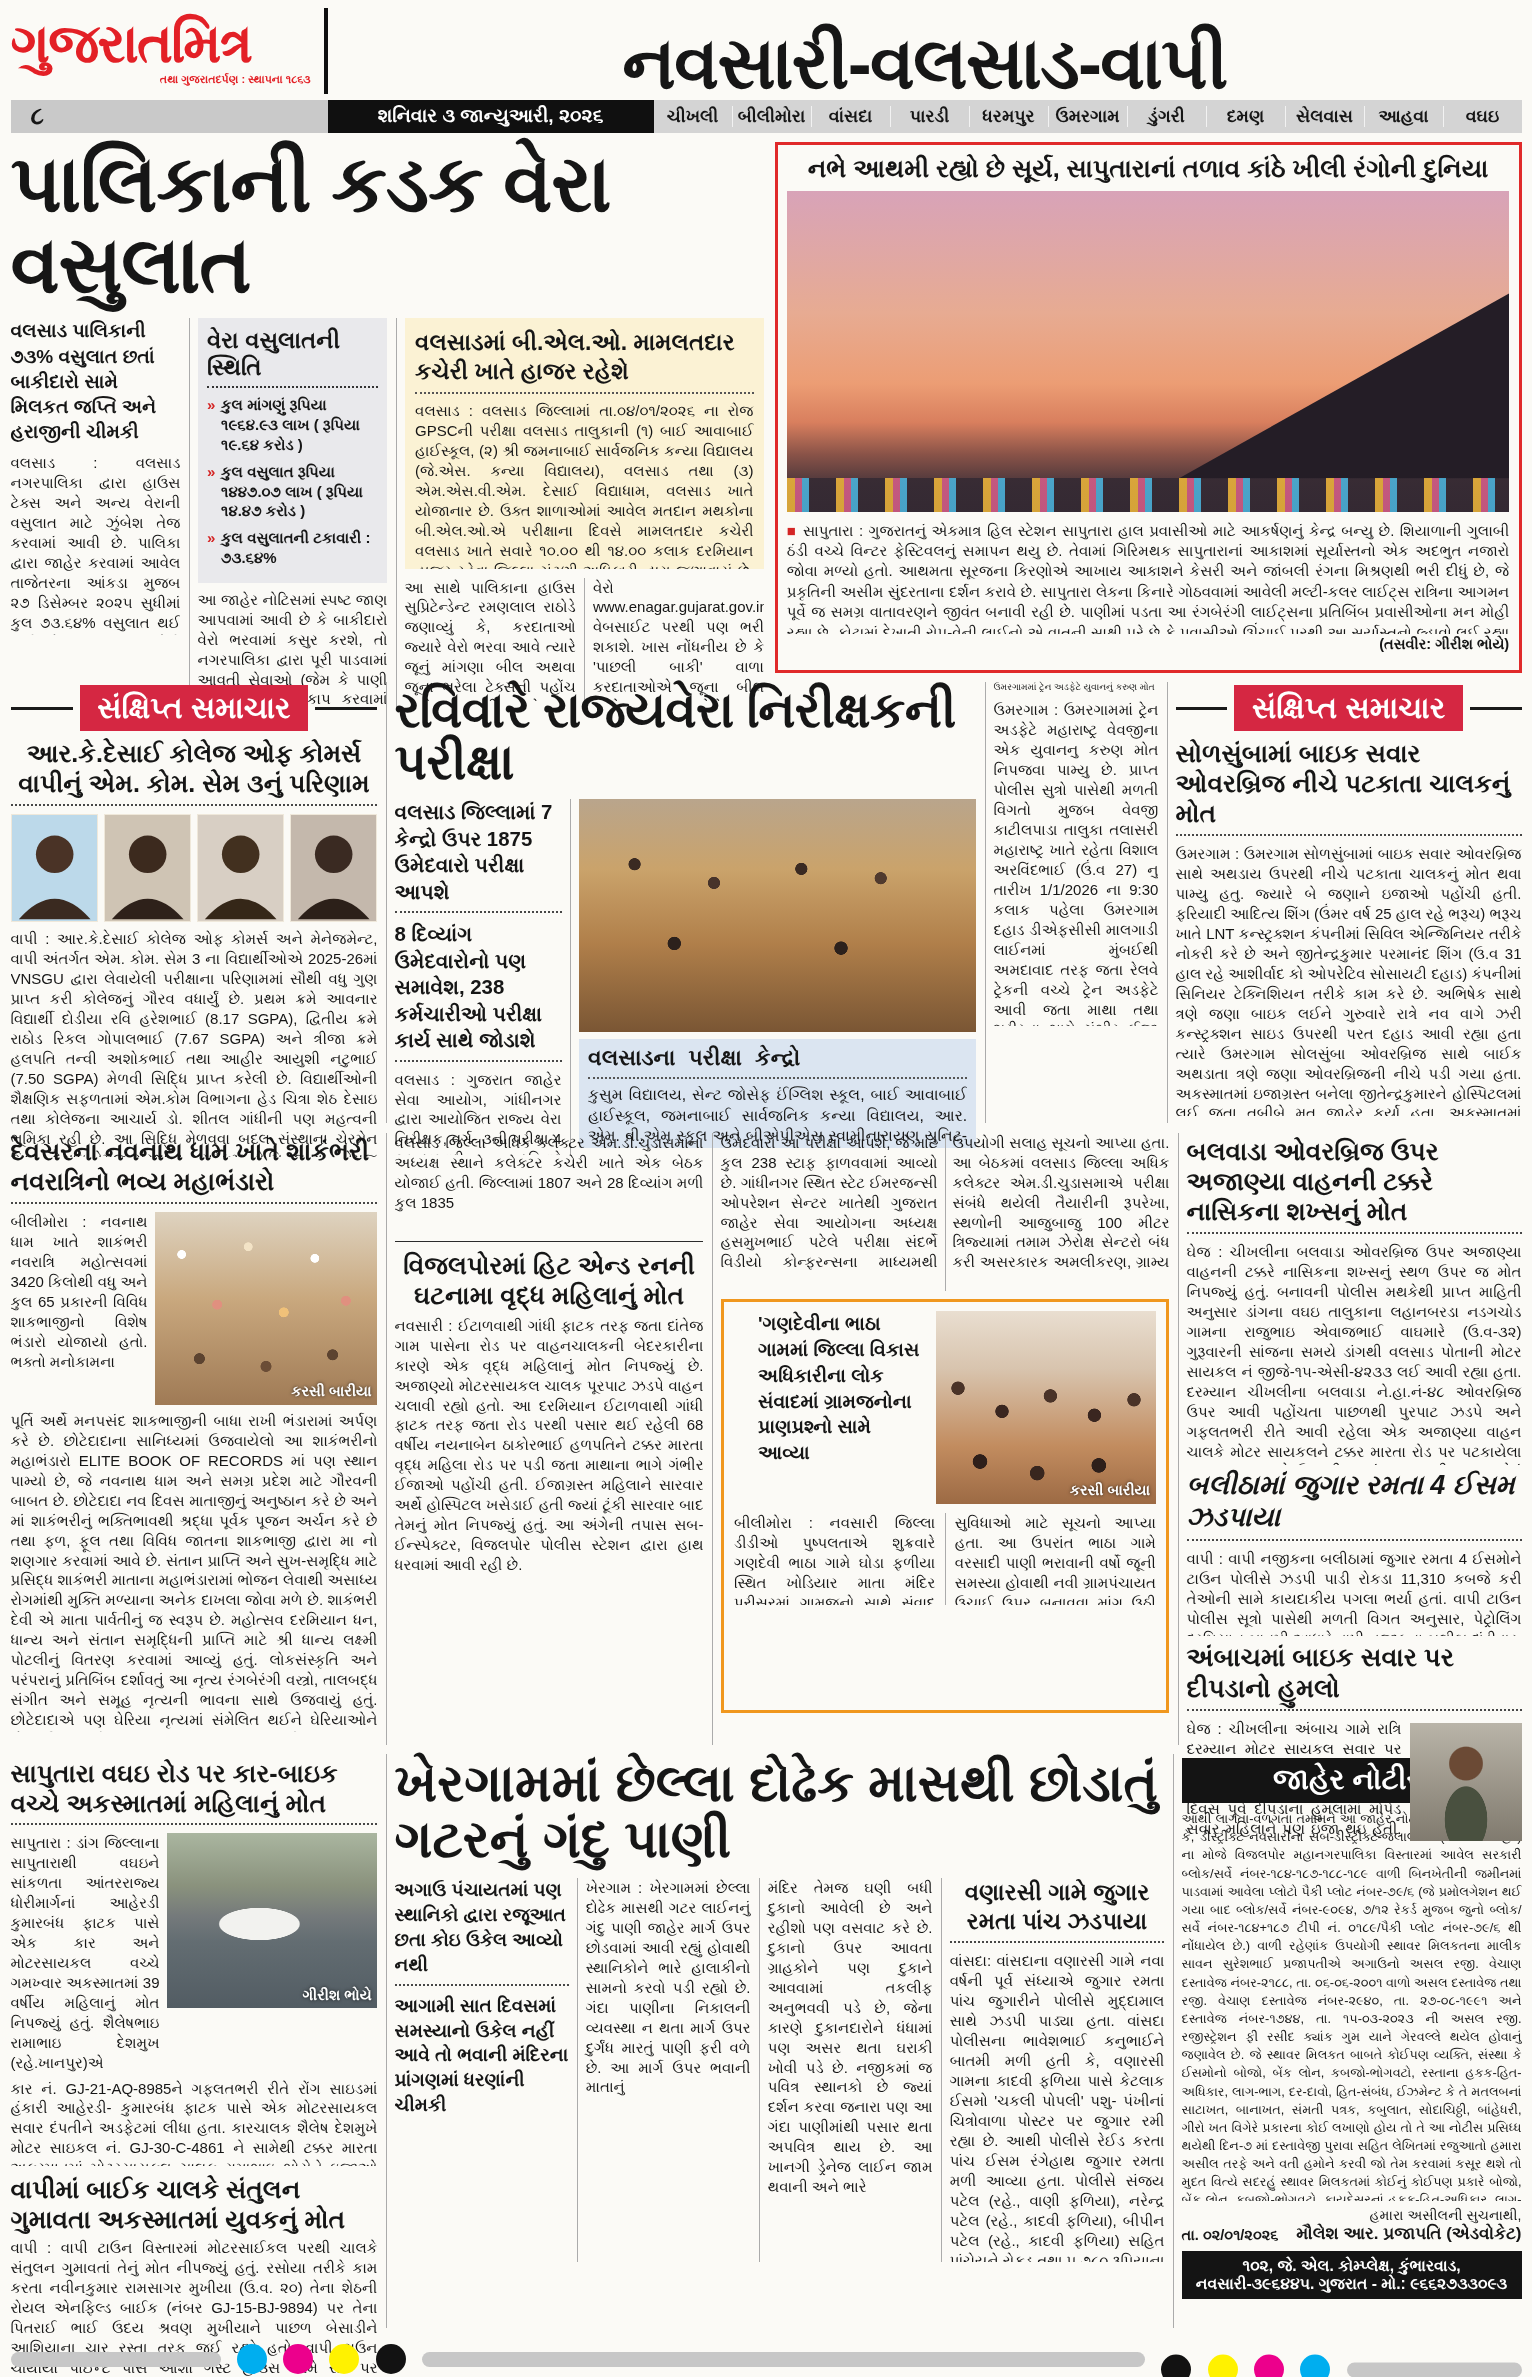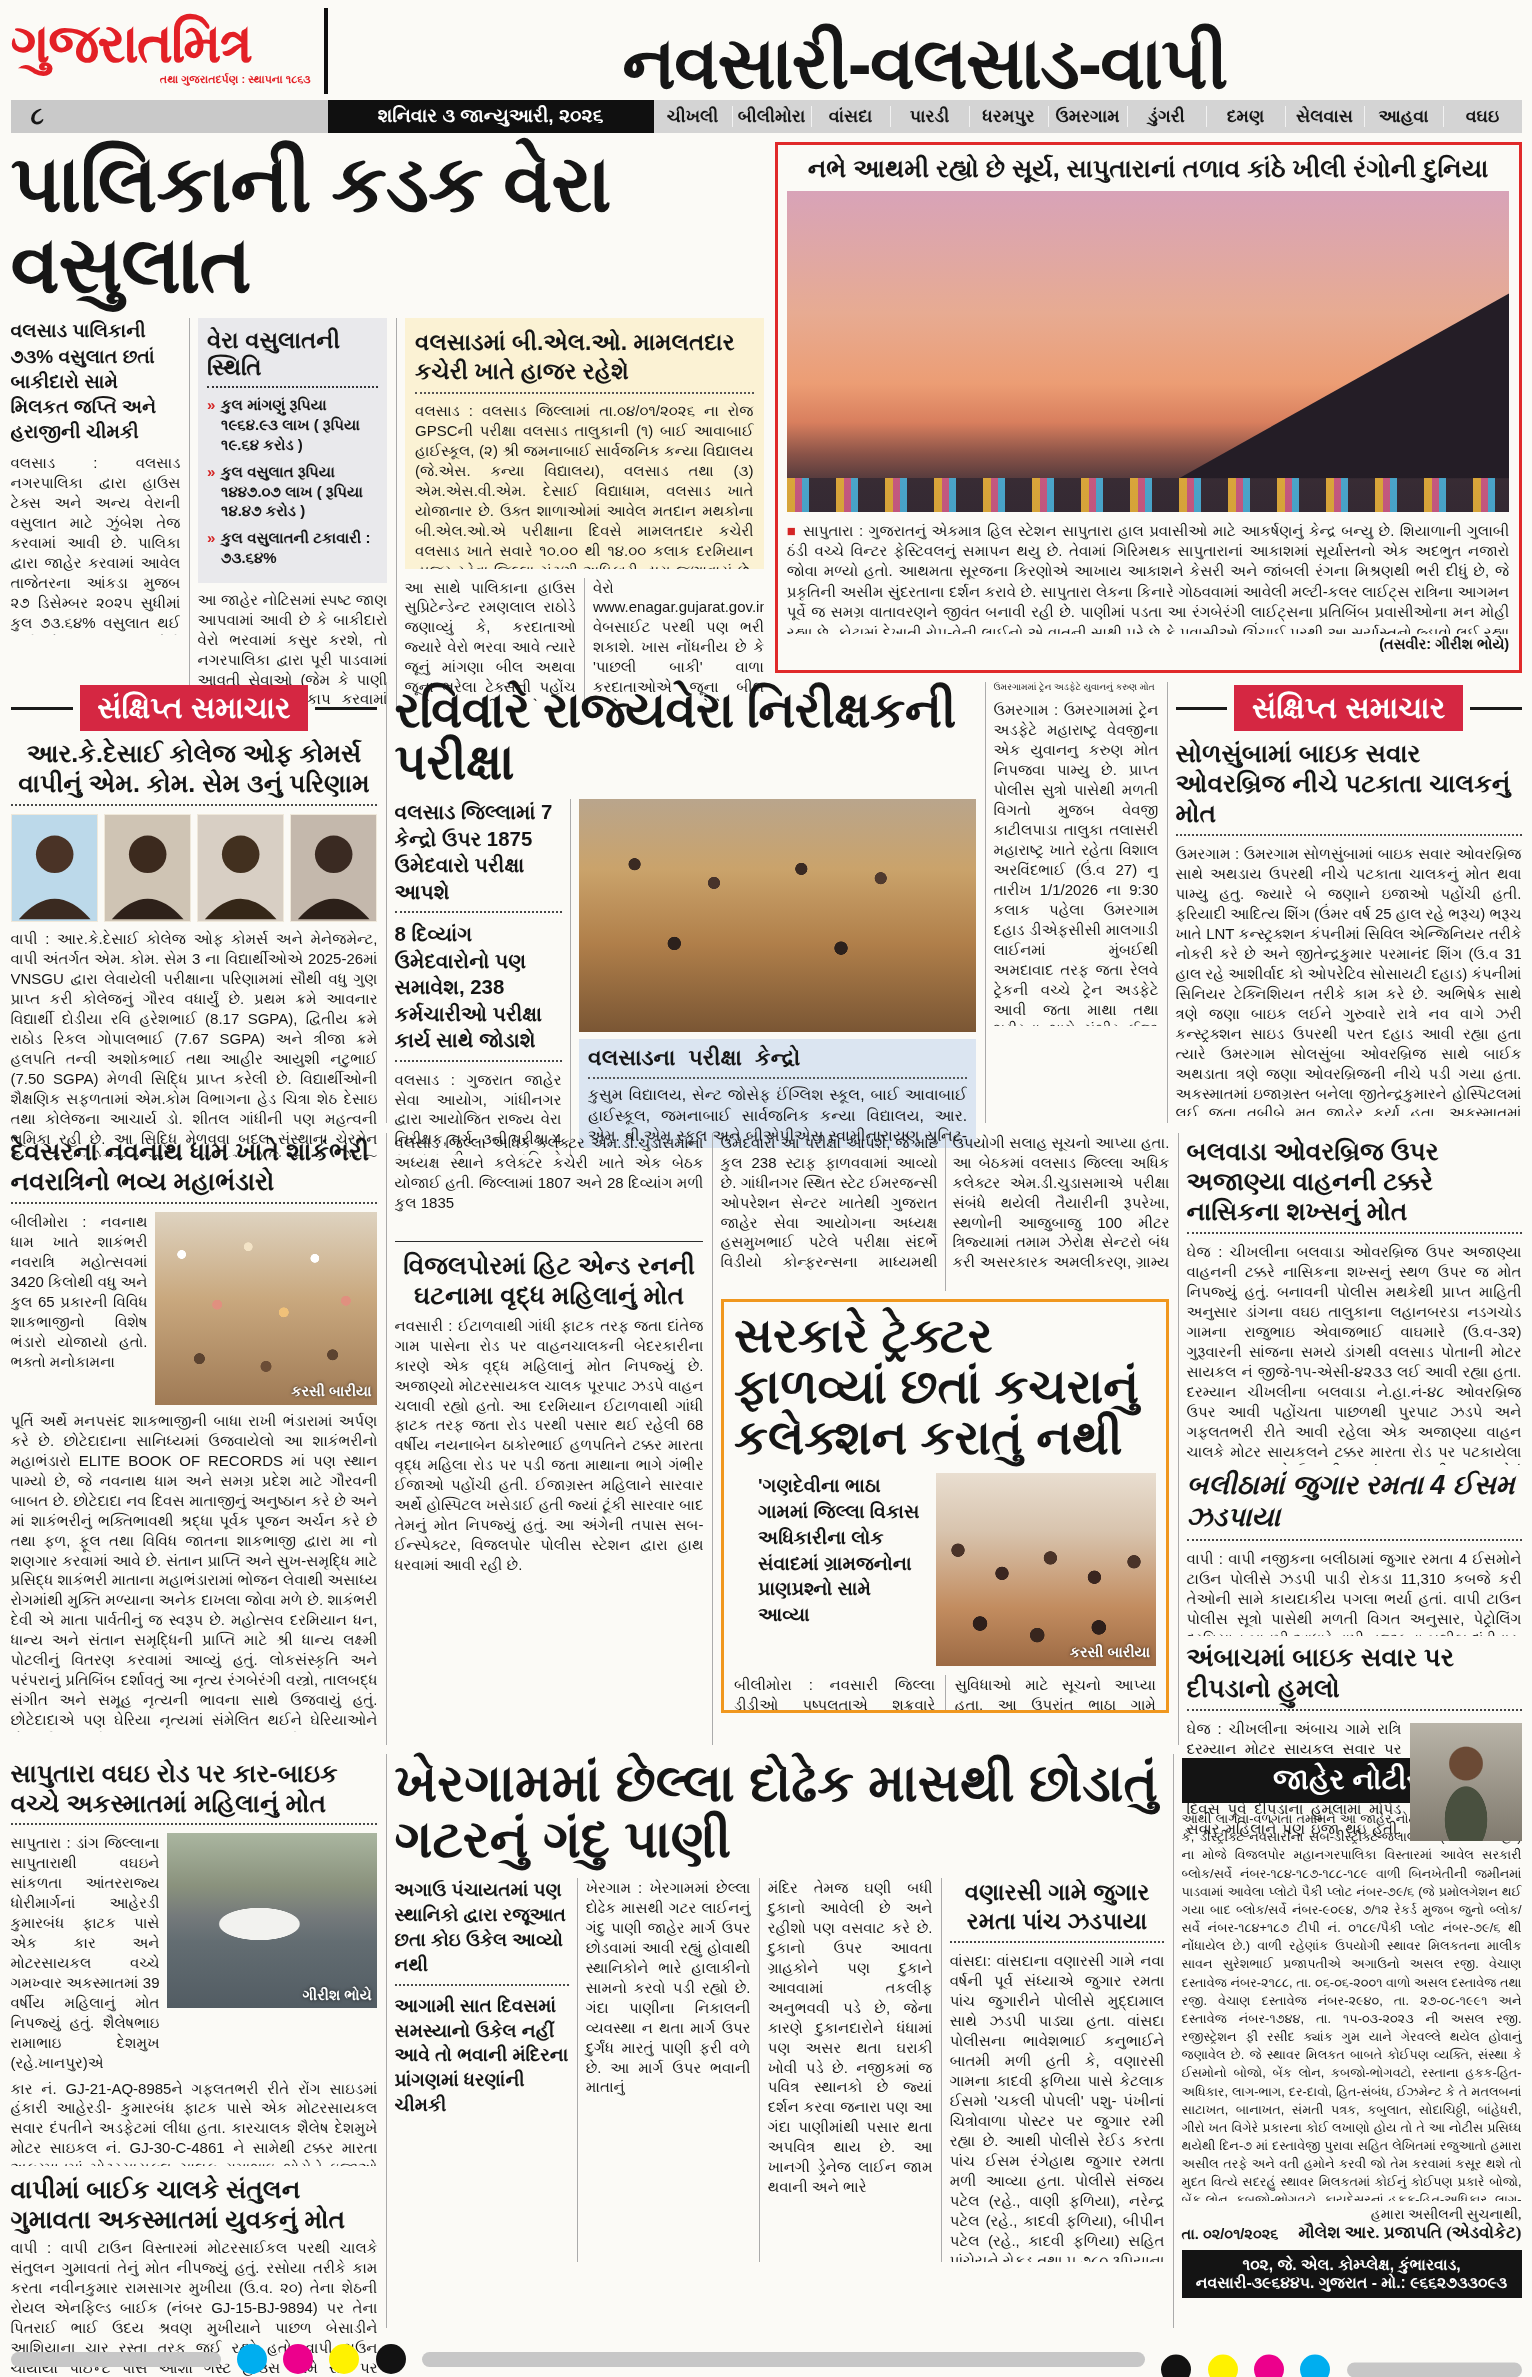--- a/index.html
+++ b/index.html
@@ -160,21 +160,21 @@
   .khergam-row .kc + .kc { border-left:0.6px solid #ababab; }
   .khergam-row .kc-van { flex:1; padding:0 0 0 8.1px; border-left:0.6px solid #ababab; }
   .khergam-deck { font-size:18.6px; font-weight:800; line-height:1.34; }
   .van-title { font-size:23px; font-weight:800; line-height:1.25; text-align:center; }
 
   .notice-banner { background:#141414; color:#fff; font-size:29px; font-weight:800; text-align:center;
                    padding:5.8px 0; margin:3.5px 0 7px; }
   .notice-body { font-size:12.8px; line-height:1.42; text-align:justify; height:391px; overflow:hidden; }
   .notice-sig { display:flex; justify-content:space-between; align-items:flex-end; margin-top:5.8px; }
   .notice-date { font-size:14.6px; font-weight:700; }
-  .notice-sig-right { text-align:right; font-size:14px;font-family:Liberation Serif, serif; }
+  .notice-sig-right { text-align:right; font-size:14px; }
   .notice-advocate { font-size:17px; font-weight:800; }
   .notice-address { background:#141414; color:#fff; font-size:15.7px; font-weight:700; text-align:center;
                     padding:5.8px 0; margin-top:7px; }
 
   .regstrip { display:flex; align-items:center; margin-top:16.3px; gap:16.3px; }
   .regbar { height:15px; background:#c7c7c7; border-radius:7.6px; }
   .dots { display:flex; gap:16.3px; }
   .dot { width:30px; height:30px; border-radius:50%; }
   .c-cyan{background:#00aeef;} .c-mag{background:#ec008c;} .c-yel{background:#fff200;} .c-blk{background:#121212;}
 </style>
@@ -356,21 +356,20 @@
     <div class="col b3c2">
       <div class="body" style="height:100px;">વલસાડ જિલ્લા અધિક કલેક્ટર એમ.ડી.ચુડાસમાના અધ્યક્ષ સ્થાને કલેક્ટર કચેરી ખાતે એક બેઠક યોજાઈ હતી. જિલ્લામાં 1807 અને 28 દિવ્યાંગ મળી કુલ 1835</div>
       <div class="hairline"></div>
       <div class="h2">વિજલપોરમાં હિટ એન્ડ રનની ઘટનામા વૃદ્ધ મહિલાનું મોત</div>
       <div class="body" style="height:372px; margin-top:5.8px;">નવસારી : ઈટાળવાથી ગાંધી ફાટક તરફ જતા દાંતેજ ગામ પાસેના રોડ પર વાહનચાલકની બેદરકારીના કારણે એક વૃદ્ધ મહિલાનું મોત નિપજ્યું છે. અજાણ્યો મોટરસાયકલ ચાલક પૂરપાટ ઝડપે વાહન ચલાવી રહ્યો હતો. આ દરમિયાન ઈટાળવાથી ગાંધી ફાટક તરફ જતા રોડ પરથી પસાર થઈ રહેલી 68 વર્ષીય નયનાબેન ઠાકોરભાઈ હળપતિને ટક્કર મારતા વૃદ્ધ મહિલા રોડ પર પડી જતા માથાના ભાગે ગંભીર ઈજાઓ પહોંચી હતી. ઈજાગ્રસ્ત મહિલાને સારવાર અર્થે હોસ્પિટલ ખસેડાઈ હતી જ્યાં ટૂંકી સારવાર બાદ તેમનું મોત નિપજ્યું હતું. આ અંગેની તપાસ સબ-ઈન્સ્પેક્ટર, વિજલપોર પોલીસ સ્ટેશન દ્વારા હાથ ધરવામાં આવી રહી છે.</div>
     </div>
 
     <div class="col b3c3">
       <div class="two-col body" style="height:158px;">ઉમેદવારો આ પરીક્ષા આપશે, જે માટે કુલ 238 સ્ટાફ ફાળવવામાં આવ્યો છે. ગાંધીનગર સ્થિત સ્ટેટ ઈમરજન્સી ઓપરેશન સેન્ટર ખાતેથી ગુજરાત જાહેર સેવા આયોગના અધ્યક્ષ હસમુખભાઈ પટેલે પરીક્ષા સંદર્ભે વિડીયો કોન્ફરન્સના માધ્યમથી ઉપયોગી સલાહ સૂચનો આપ્યા હતા. આ બેઠકમાં વલસાડ જિલ્લા અધિક કલેક્ટર એમ.ડી.ચુડાસમાએ પરીક્ષા સંબંધે થયેલી તૈયારીની રૂપરેખા, સ્થળોની આજુબાજુ 100 મીટર ત્રિજ્યામાં તમામ ઝેરોક્ષ સેન્ટરો બંધ કરી અસરકારક અમલીકરણ, ગ્રામ્ય વિસ્તારમાંથી આવતા વિદ્યાર્થીઓ માટે બસ- વ્યવસ્થા સહિતની માહિતી આપી હતી.</div>
       <div class="tractor-box">
-        <div class="tractor-headline">સરકારે ટ્રેક્ટર ફાળવ્યાં છતાં કચરાનું કલેક્શન કરાતું નથી</div>
         <div class="tractor-row">
           <div class="tractor-deck">'ગણદેવીના ભાઠા ગામમાં જિલ્લા વિકાસ અધિકારીના લોક સંવાદમાં ગ્રામજનોના પ્રાણપ્રશ્નો સામે આવ્યા</div>
           <div class="photo tractor-photo">
             <div class="credit">કરસી બારીયા</div>
           </div>
         </div>
         <div class="tractor-body">
           <div class="c body">બીલીમોરા : નવસારી જિલ્લા ડીડીઓ પુષ્પલતાએ શુક્રવારે ગણદેવી ભાઠા ગામે ઘોડા ફળીયા સ્થિત ખોડિયાર માતા મંદિર પરીસરમાં ગ્રામજનો સાથે સંવાદ સાંધ્યો હતો. જેમાં ગામના પ્રાણપ્રશ્નો સામે આવ્યા હતા. સરકારે એક વર્ષ અગાઉ ભાઠા ગામે કચરા વ્યવસ્થાપન માટે ટ્રેક્ટરની ફાળવણી કરી હોવા છતાં ઘેર ઘેરથી કચરાનું કલેક્શન કરાતું નથી. ગ્રામ પંચાયતનું ઉદાસીન વલણ સામે આવ્યું હતું. ગામમાં ડ્રેનેજ સુવિધાઓનાં અભાવે ગંદકી રેલાય છે. ત્યારે ડીડીઓએ સ્વચ્છતા ઉપર ભાર મૂકી ગ્રામજનોની</div>
           <div class="c body">સુવિધાઓ માટે સૂચનો આપ્યા હતા. આ ઉપરાંત ભાઠા ગામે વરસાદી પાણી ભરાવાની વર્ષો જૂની સમસ્યા હોવાથી નવી ગ્રામપંચાયત ઉચાઈ ઉપર બનાવવા માંગ ઉઠી હતી. આ ઉપરાંત ગ્રામજનોએ સ્ટ્રીટ લાઈટ ચાલુ કરવા માંગ પોકારી હતી. આ પ્રસંગે ટીડીઓ ચેતન દેસાઈ, સરપંચ જાગૃતિ પટેલ, તલાટી હિરેન ટંડેલ, કાંતાબેન પટેલ સહિત મોટી સંખ્યામાં ગ્રામજનો ઉપસ્થિત રહ્યાં હતાં.</div>
         </div>

